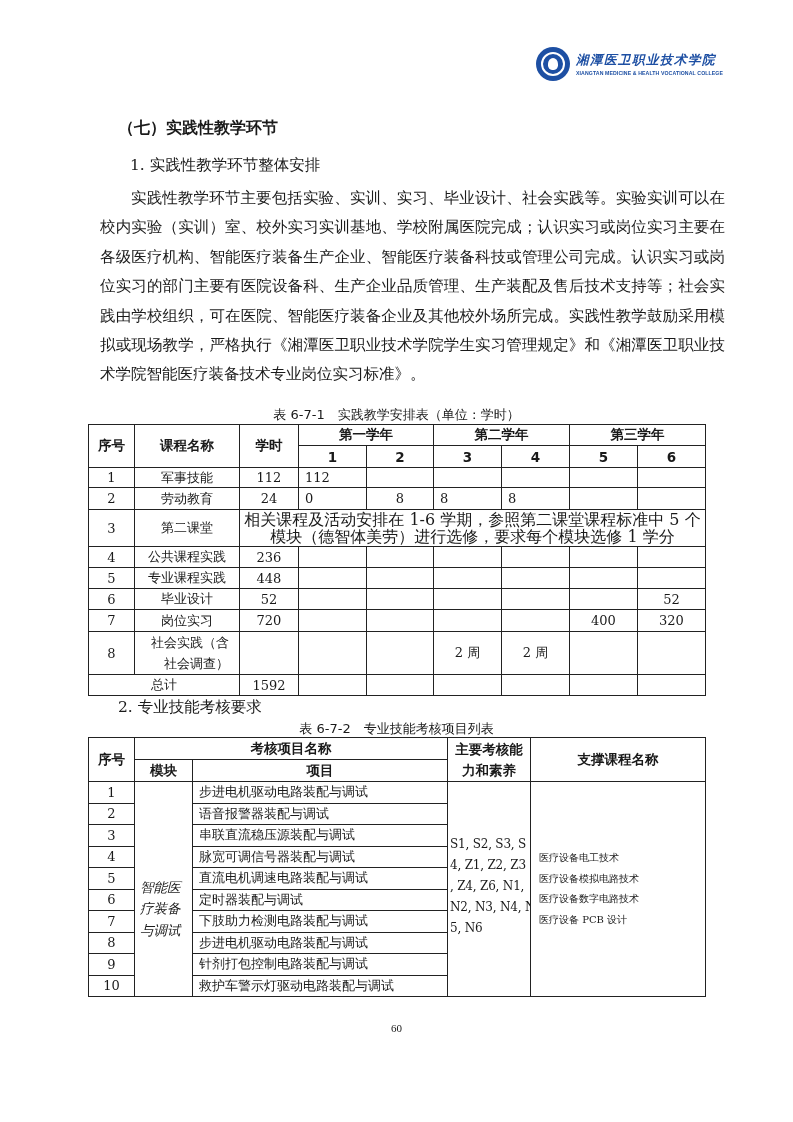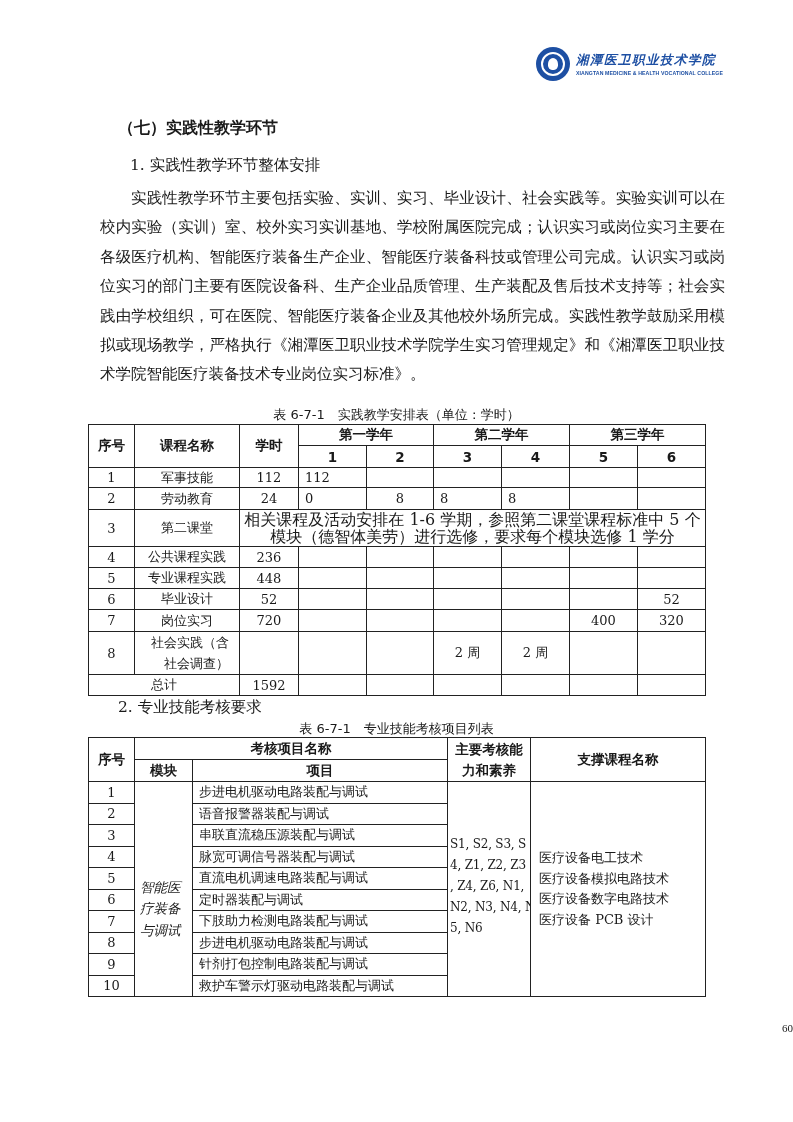--- a/index.html
+++ b/index.html
@@ -26,24 +26,24 @@
 
   
   table { border-collapse: collapse; table-layout: fixed; position: absolute; font-size: 13px; }
   td, th { border: 1px solid #222; padding: 0; text-align: center; vertical-align: middle; overflow: hidden; }
   th { font-family: "DejaVu Sans", sans-serif; font-weight: bold; font-size: 13.5px; }
   table { border: 1.5px solid #222; }
   .note { font-size: 16px; line-height: 17px; padding: 0 3px; }
   .left { text-align: left; padding-left: 6px; }
   .module { vertical-align: middle; text-align: left; padding-left: 5px; line-height: 21.5px; font-size: 13.5px; font-style: italic; }
   .abil { text-align: left; padding-left: 2px; font-size: 12px; line-height: 21px; letter-spacing: -0.2px; }
-  .courses { text-align: left; padding-left: 8px; font-size: 13px; line-height: 20.5px; }
+  .courses { text-align: left; padding-left: 8px; font-size: 10px; line-height: 20.5px; }
   .courses div, .abil div, .module div { white-space: nowrap; }
 
-  .page-num { left: 0; width: 793px; top: 1022px; text-align: right; font-size: 11px; font-family: "Liberation Serif", serif; }
+  .page-num { left: 0; width: 793px; top: 1022px; text-align: center; font-size: 11px; font-family: "Liberation Serif", serif; }
 </style>
 </head>
 <body>
 
 <div id="logo" class="abs">
   <div class="emblem"></div>
   <div class="txt">
     <span class="cn">湘潭医卫职业技术学院</span>
     <span class="en">XIANGTAN MEDICINE &amp; HEALTH VOCATIONAL COLLEGE</span>
   </div>
@@ -178,21 +178,21 @@
       <td></td>
       <td></td>
       <td></td>
       <td></td>
     </tr>
   </tbody>
 </table>
 
 <div class="abs h-sub2">2. 专业技能考核要求</div>
 
-<div class="abs caption" style="left:88px; width:617px; top:720px;">表 6-7-1　专业技能考核项目列表</div>
+<div class="abs caption" style="left:88px; width:617px; top:720px;">表 6-7-2　专业技能考核项目列表</div>
 
 <table id="t2" style="left:88px; top:737px; width:617px;">
   <colgroup>
     <col style="width:46px">
       <col style="width:58px">
       <col style="width:255px">
       <col style="width:83px">
       <col style="width:175px">
   </colgroup>
   <thead>

